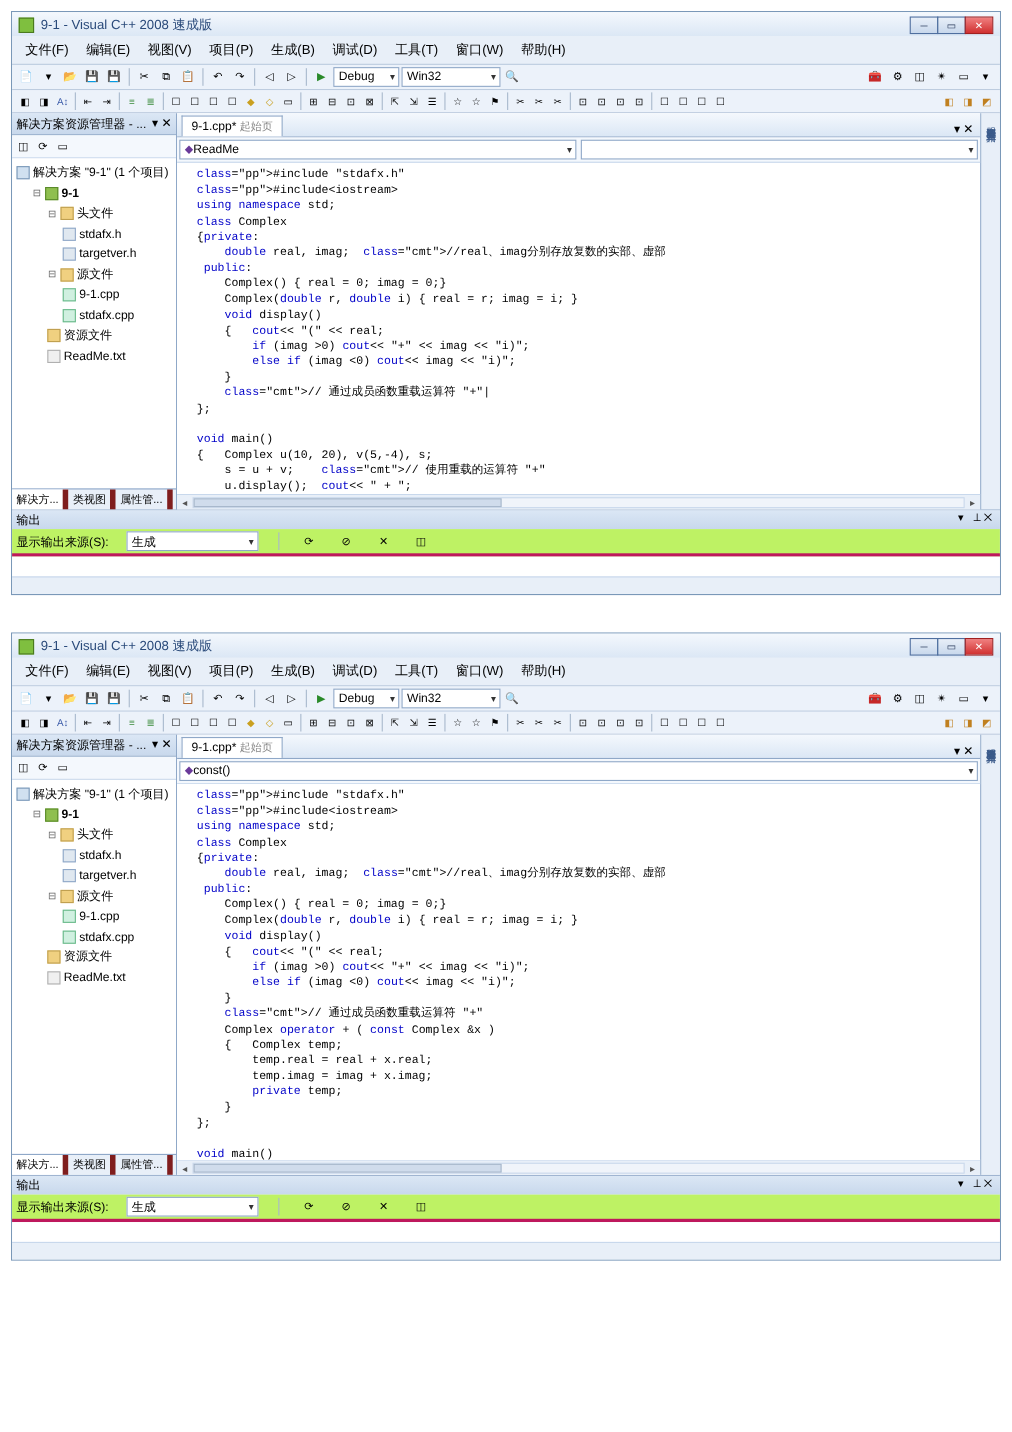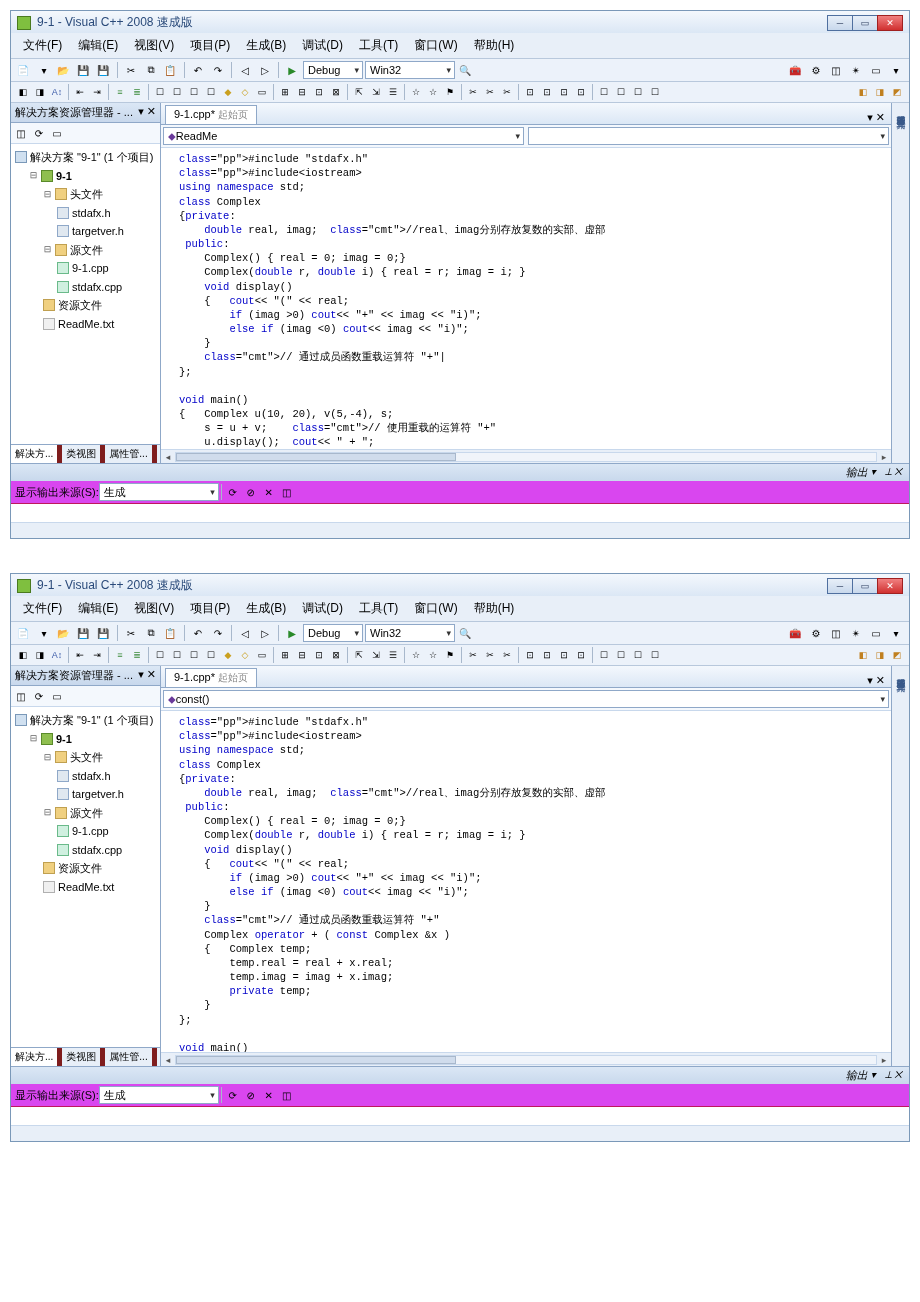--- a/index.html
+++ b/index.html
@@ -46,23 +46,23 @@
   .doc-tab { display:flex; align-items:flex-end; background:linear-gradient(#f4f8fd,#dbe7f5); border-bottom:1px solid #8fa8c8; }
   .doc-tab .tab { background:#fff; border:1px solid #8fa8c8; border-bottom:none; padding:2px 8px; font-size:11px; margin:2px 2px 0 4px; cursor:pointer; }
   .doc-tab .tab-x { margin-left:auto; padding:0 6px; cursor:pointer; }
   .nav-combos { display:flex; border-bottom:1px solid #c8d8ec; background:#f4f8fd; }
   .nav-combos .combo { flex:1; margin:2px; }
   .code { flex:1; background:#fff; font-family:Consolas,"Courier New",monospace; font-size:10.5px; padding:4px 4px 4px 18px; overflow:auto; white-space:pre; line-height:1.35; color:#000; position:relative; }
   .kw { color:#0000c8; }
   .rightstrip { width:18px; background:#e8eff8; border-left:1px solid #8fa8c8; display:flex; flex-direction:column; align-items:center; gap:4px; padding-top:6px; font-size:9px; }
   .rightstrip span { writing-mode:vertical-rl; cursor:pointer; color:#3a5a8a; }
   .bottom { border-top:1px solid #8fa8c8; }
-  .bottom-head { display:flex; justify-content:flex-end; background:linear-gradient(#dbe7f5,#c8d8ec); padding:1px 4px; font-size:11px;font-style:italic; }
+  .bottom-head { display:flex; justify-content:space-between; background:linear-gradient(#dbe7f5,#c8d8ec); padding:1px 4px; font-size:11px; }
   .bottom-ctrl span { cursor:pointer; padding:0 3px; font-size:10px; }
-  .bottom-row { display:flex; align-items:center; background:#d946ef; padding:2px 4px; gap:0; border-bottom:1px solid #be185d; }
+  .bottom-row { display:flex; align-items:center; background:#bef264; padding:2px 4px; gap:16px; border-bottom:3px solid #be185d; }
   .bottom-body { height:18px; background:#fff; }
   .status { height:16px; background:#e8eff8; border-top:1px solid #c8d8ec; }
   .hscroll { display:flex; background:#e8eff8; border-top:1px solid #c8d8ec; height:14px; align-items:center; }
   .hscroll .track { flex:1; height:10px; background:#f0f4fa; border:1px solid #c8d8ec; position:relative; }
   .hscroll .thumb { position:absolute; left:0; width:40%; top:0; bottom:0; background:#d0dcec; border:1px solid #a8b8cc; }
   .hscroll .arr { width:14px; text-align:center; font-size:9px; color:#555; cursor:pointer; }
   .gap { height:14px; }
 </style>
 </head>
 <body>

